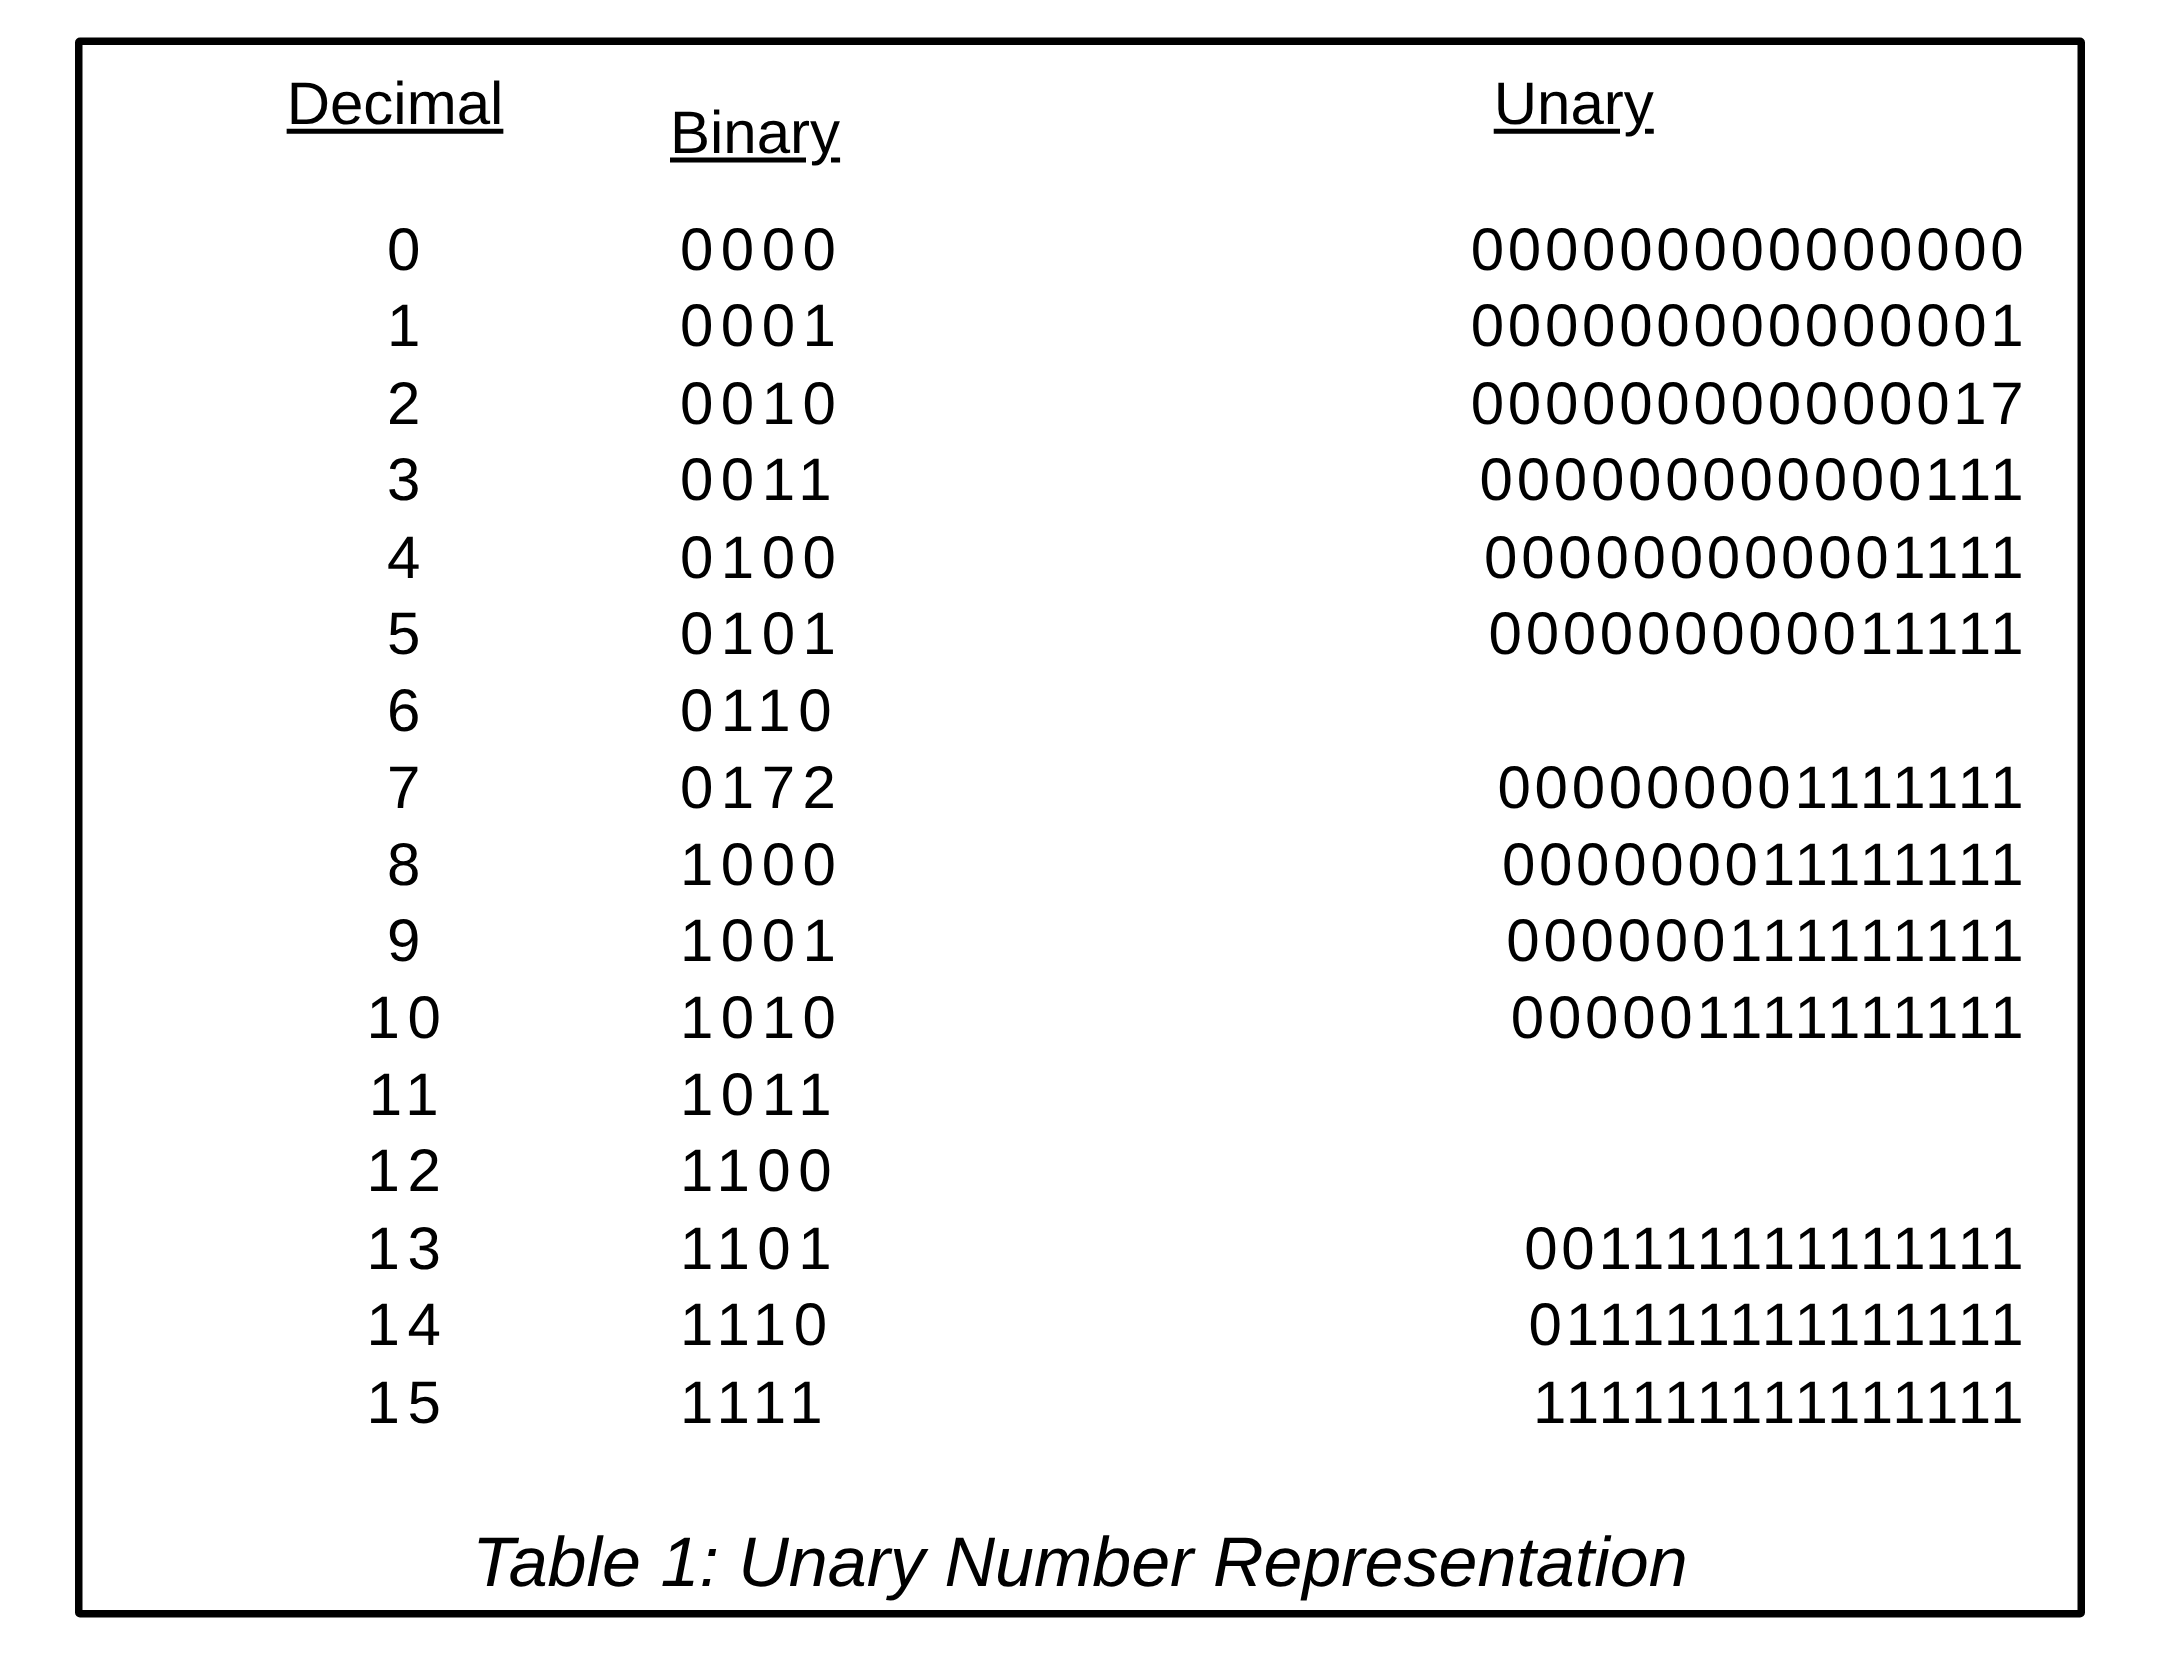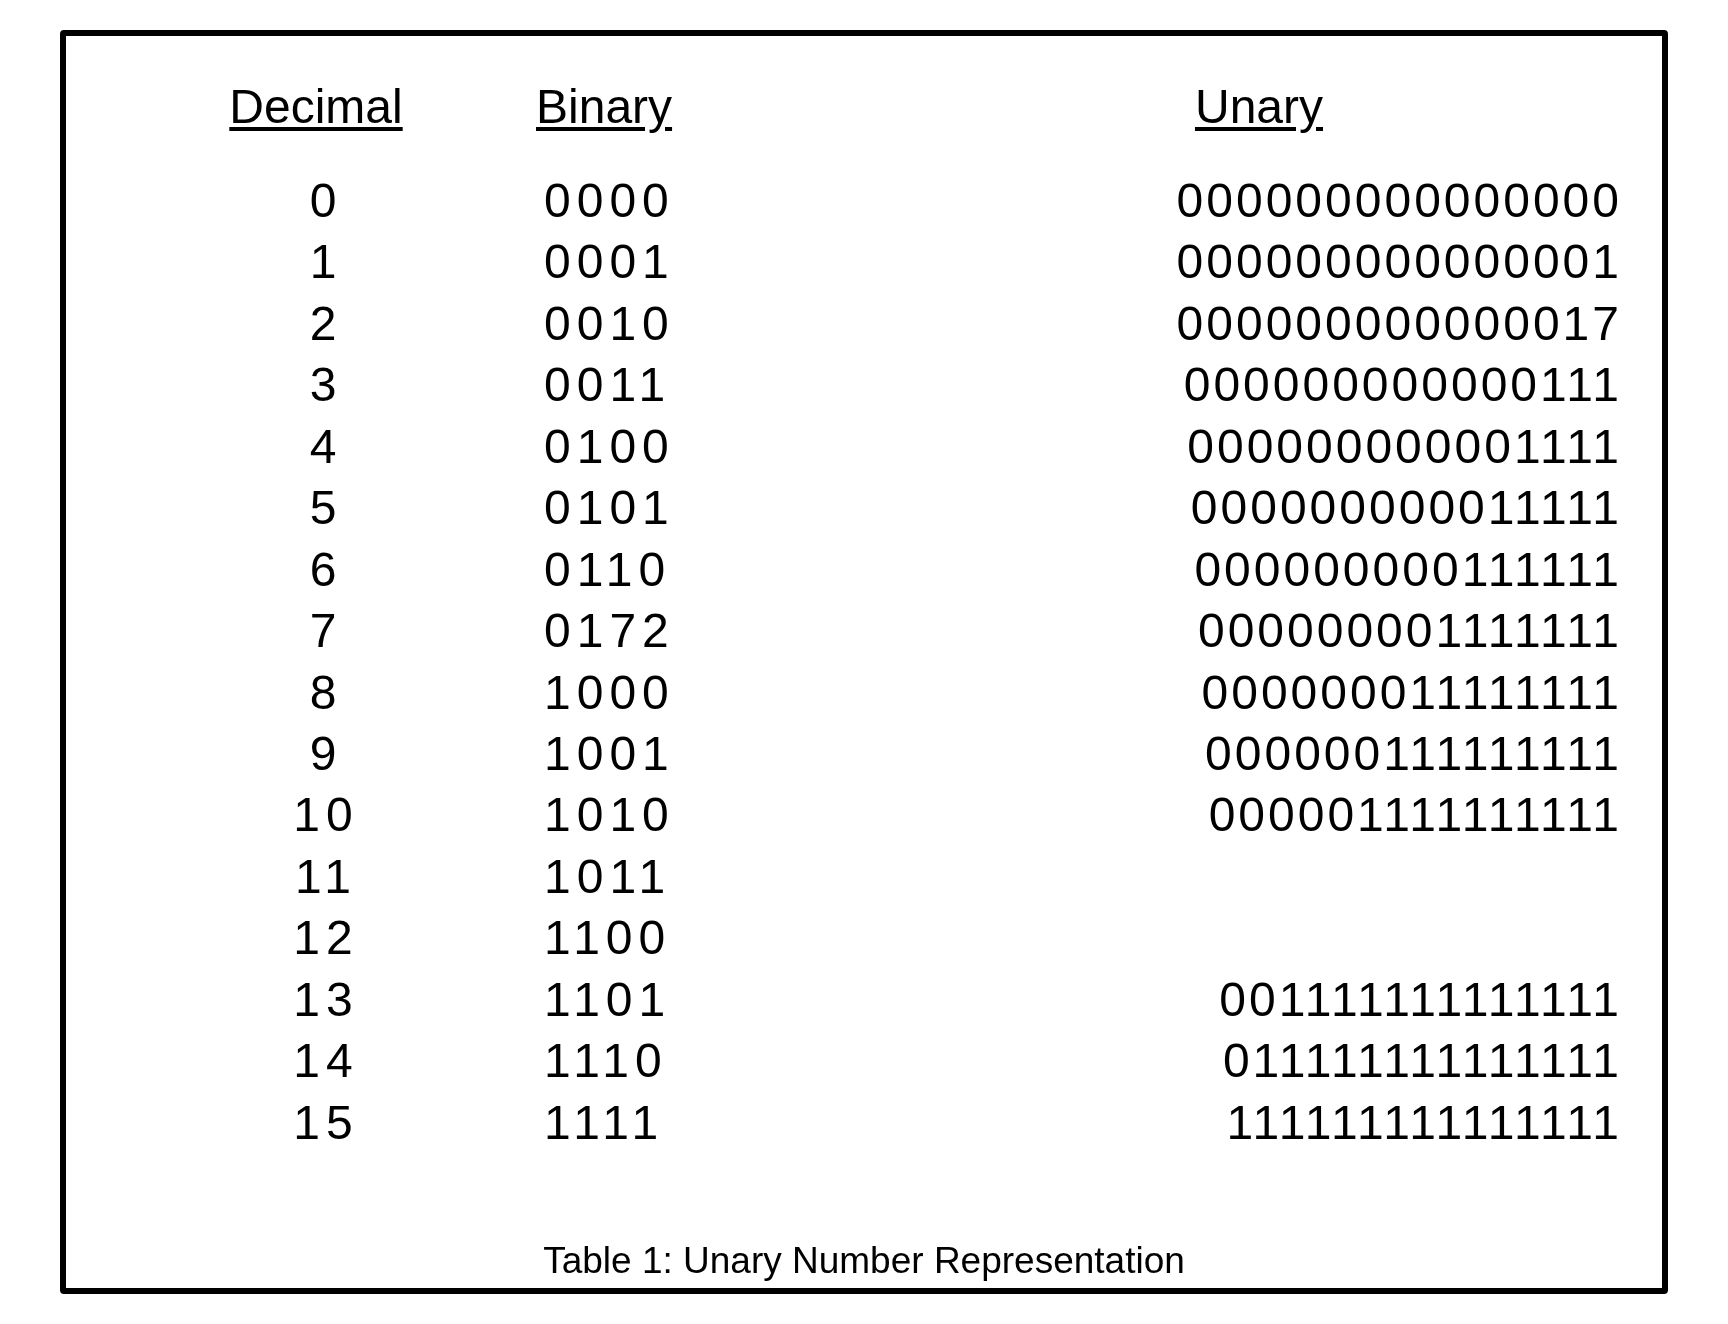--- a/index.html
+++ b/index.html
@@ -25,21 +25,20 @@
     height: 100%;
     padding: 20px 40px 0 40px;
     display: flex;
     flex-direction: column;
   }
   .header-row {
     display: flex;
     font-size: 48px;
     font-weight: 400;
     margin-bottom: 36px;
-    align-items: flex-end;
   }
   .header-cell {
     text-decoration: underline;
     text-underline-offset: 4px;
   }
   .col-decimal {
     flex: 0 0 420px;
     text-align: center;
   }
   .col-binary {
@@ -79,22 +78,23 @@
     box-sizing: border-box;
     letter-spacing: 6px;
   }
   .cell-unary {
     flex: 1;
     text-align: right;
     letter-spacing: 3px;
   }
   .caption {
     text-align: center;
-    font-size: 37px;
+    font-size: 56px;
     padding: 20px 0 6px 0;
+    font-style: italic;
   }
 </style>
 </head>
 <body>
 
 <div class="page">
   <div class="table-box">
 
     <div class="header-row">
       <div class="col-decimal header-cell">Decimal</div>
@@ -130,21 +130,20 @@
           <div class="cell-unary">000000000001111</div>
         </div>
         <div class="data-row">
           <div class="cell-decimal">5</div>
           <div class="cell-binary">0101</div>
           <div class="cell-unary">000000000011111</div>
         </div>
         <div class="data-row">
           <div class="cell-decimal">6</div>
           <div class="cell-binary">0110</div>
-          <div class="cell-unary">000000000111111</div>
         </div>
         <div class="data-row">
           <div class="cell-decimal">7</div>
           <div class="cell-binary">0172</div>
           <div class="cell-unary">000000001111111</div>
         </div>
         <div class="data-row">
           <div class="cell-decimal">8</div>
           <div class="cell-binary">1000</div>
           <div class="cell-unary">000000011111111</div>

